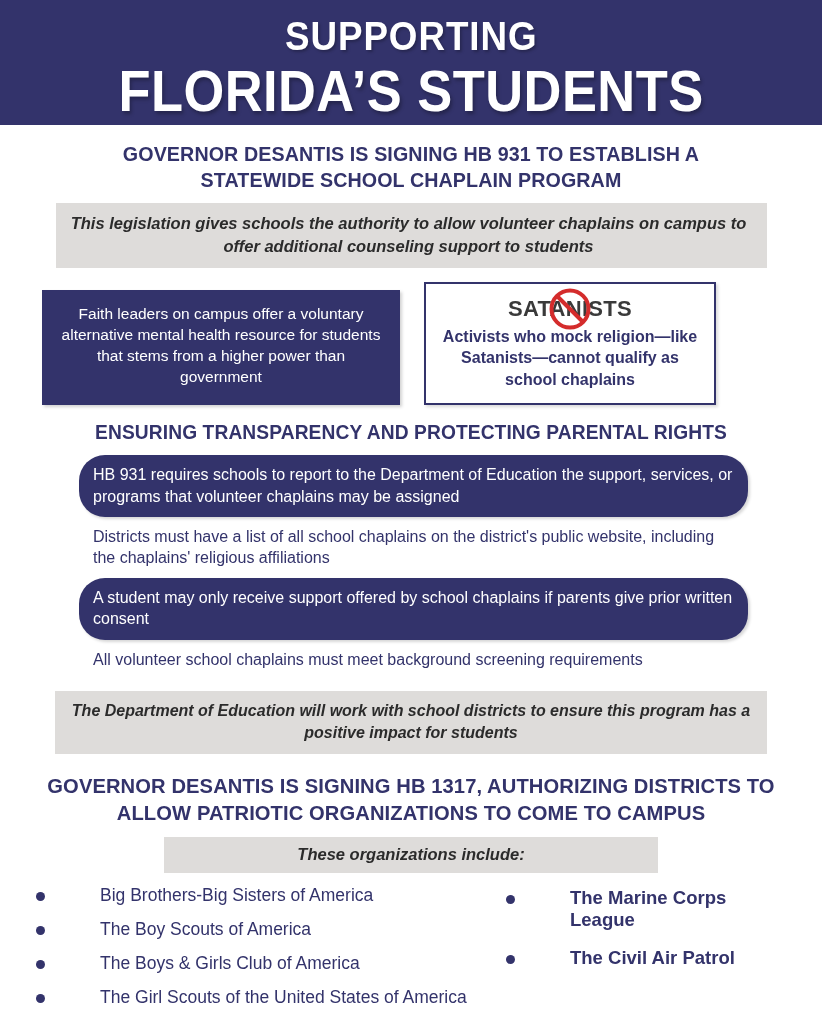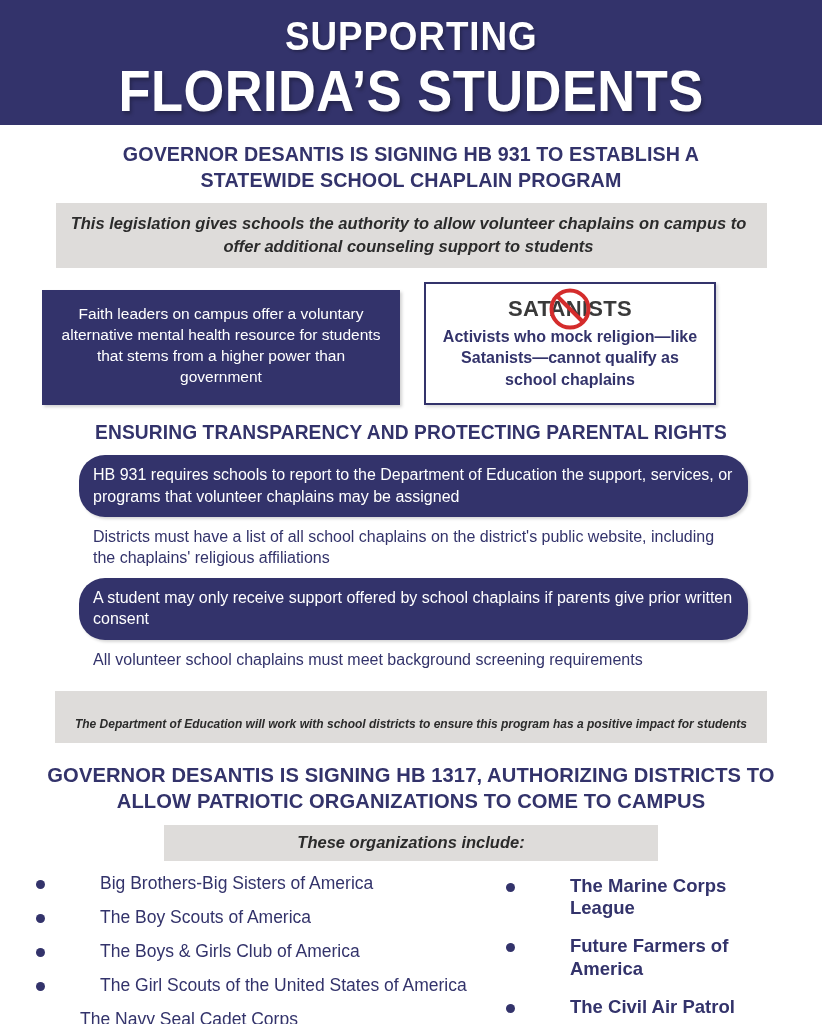--- a/index.html
+++ b/index.html
@@ -79,22 +79,22 @@
     line-height: 1.38;
     box-sizing: border-box;
   }
   .gray-legis {
     margin: 11px 55px 0 56px;
     padding: 9px 16px 10px 10px;
     font-size: 16.5px;
   }
   .gray-doe {
     margin: 12px 55px 0 55px;
-    padding: 25px 10px 10px 10px;
-    font-size: 12px;
+    padding: 9px 10px 10px 10px;
+    font-size: 16px;
   }
   .gray-include {
     margin: 11px auto 0 auto;
     width: 494px;
     padding: 6px 10px 7px 10px;
     font-size: 16.5px;
   }
 
   
   .two-box-row {
@@ -264,20 +264,16 @@
       <span class="org-label">The Navy Seal Cadet Corps</span>
     </div>
   </div>
   <div class="org-col-right">
     <div class="org-item">
       <span class="bullet"></span>
       <span class="org-label">The Marine Corps League</span>
     </div>
     <div class="org-item">
       <span class="bullet"></span>
-      <span class="org-label">Future Farmers of America</span>
-    </div>
-    <div class="org-item">
-      <span class="bullet"></span>
       <span class="org-label">The Civil Air Patrol</span>
     </div>
   </div>
 </div>
 
 </body></html>

